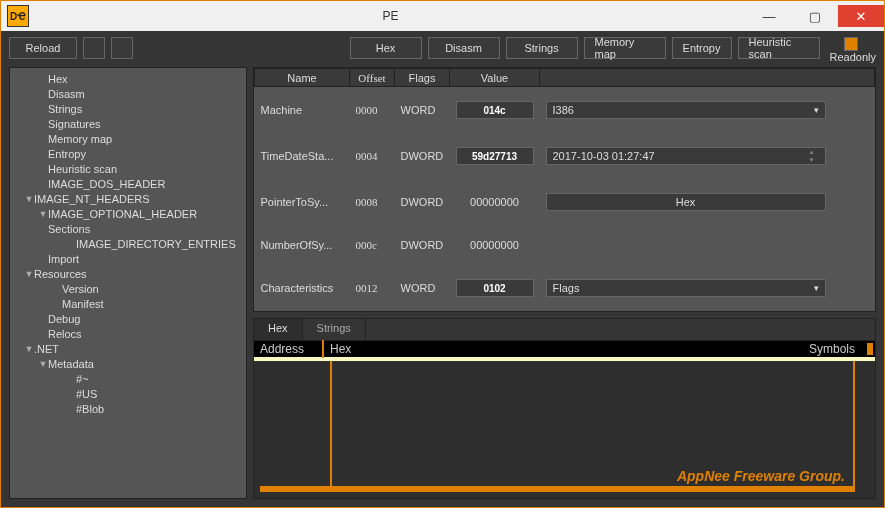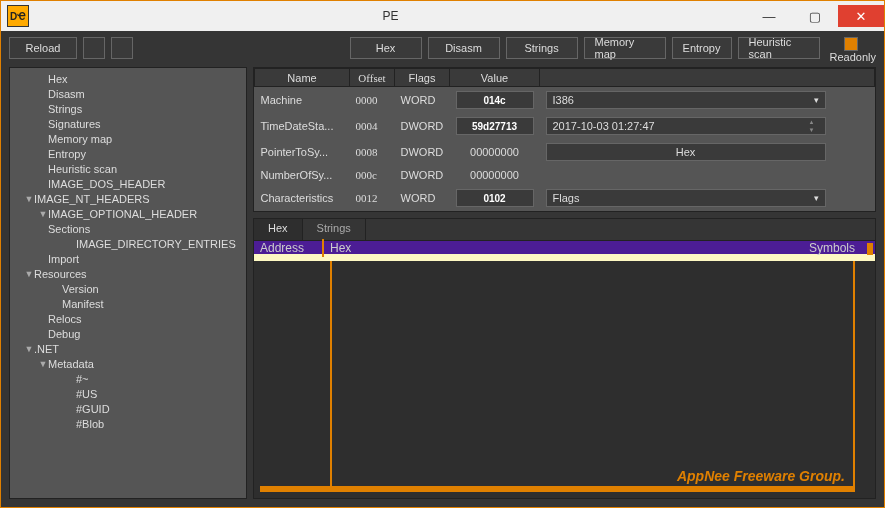--- a/index.html
+++ b/index.html
@@ -21,38 +21,38 @@
 .sidebar { width: 238px; background:#555; border:1px solid #222; color:#ddd; font-size:11px; overflow:hidden; padding:3px 0;}
 .tree-item { padding: 1px 4px 1px 0; white-space:nowrap; display:flex; align-items:center; height:15px;}
 .tree-item.sel { background:#fff; color:#000;}
 .tree-arrow { width:10px; text-align:center; font-size:9px; color:#aaa; display:inline-block;}
 .tree-item.sel .tree-arrow{color:#333;}
 .tree-indent { display:inline-block;}
 .rightpane { flex:1; display:flex; flex-direction:column; gap:6px; min-width:0;}
 .tablewrap { border:1px solid #222; background:#555; }
 .table { width:100%; border-collapse:collapse; font-size:11px; color:#ddd; }
 .table th { background:#3a3a3a; border:1px solid #222; font-weight:normal; padding:2px 6px; height:18px; text-align:center;}
-.table td { border:0; padding:4px 6px; height:20px; white-space:nowrap;}
+.table td { border:0; padding:14px 6px; height:20px; white-space:nowrap;}
 .td-name{width:95px;}
 .td-off{width:45px; text-align:left;font-family:Liberation Serif, serif;}
 .td-type{width:55px;}
 .td-val{width:85px; text-align:center;}
 .valbtn { background:#3a3a3a; border:1px solid #666; color:#fff; font-weight:bold; font-size:10px; height:18px; width:78px; display:inline-flex; align-items:center; justify-content:center;}
 .valtext { color:#ddd; text-align:center; display:block;}
 .dropdown { background:#3a3a3a; border:1px solid #666; color:#ddd; height:18px; font-size:11px; display:flex; align-items:center; padding:0 6px; width:280px; position:relative;}
 .dropdown::after { content:"▾"; position:absolute; right:6px; font-size:9px; }
 .spin { background:#3a3a3a; border:1px solid #666; color:#ddd; height:18px; font-size:11px; display:flex; align-items:center; padding:0 6px; width:280px; position:relative;}
 .spin-arrows { position:absolute; right:2px; width:14px; display:flex; flex-direction:column; font-size:6px; line-height:8px; color:#888;}
 .hexbtn { background:#3a3a3a; border:1px solid #666; color:#ddd; height:18px; font-size:11px; display:flex; align-items:center; justify-content:center; width:280px;}
 .bottompane { flex:1; border:1px solid #222; background:#2e2e2e; display:flex; flex-direction:column; min-height:0;}
 .tabs { display:flex; height:22px; background:#353535; border-bottom:1px solid #222; font-size:11px;}
 .tab { padding:3px 14px; color:#aaa; border-right:1px solid #222;}
 .tab.active { background:#2e2e2e; color:#ddd;}
 .hexview { flex:1; position:relative; font-family:"Consolas",monospace; font-size:12px; color:#ccc; }
-.hexhead { display:flex; height:20px; border-bottom:7px solid #fef9c3; background:#4c1d95; align-items:center;}
+.hexhead { display:flex; height:20px; border-bottom:4px solid #fef9c3; background:#000000; align-items:center;}
 .hexcol { padding:2px 6px; color:#ccc;}
 .hexcol.addr{width:70px; border-right:2px solid #e08000;}
 .hexcol.sym{margin-left:auto; padding-right:20px;}
 .hexbody { position:absolute; top:20px; bottom:6px; left:0; right:6px; border-left:0;text-align:right;}
 .vline { position:absolute; top:0; bottom:0; border-left:2px solid #e08000;}
 .hbar { position:absolute; bottom:0; left:6px; right:16px; height:6px; background:#e08000;}
 .vbar { position:absolute; top:2px; right:2px; width:6px; height:12px; background:#e08000;}
 .watermark { position:absolute; bottom:8px; right:24px; color:#e08000; font-weight:bold; font-size:14px; font-style:italic;}
 </style>
 </head>
@@ -163,51 +163,46 @@
             <span>Version</span>
           </div>
           <div class="tree-item">
             <span class="tree-indent" style="width: 42px;"></span>
             <span class="tree-arrow"></span>
             <span>Manifest</span>
           </div>
           <div class="tree-item">
             <span class="tree-indent" style="width: 28px;"></span>
             <span class="tree-arrow"></span>
+            <span>Debug</span>
+          </div>
+          <div class="tree-item">
+            <span class="tree-indent" style="width: 28px;"></span>
+            <span class="tree-arrow"></span>
             <span>Relocs</span>
           </div>
           <div class="tree-item">
-            <span class="tree-indent" style="width: 28px;"></span>
-            <span class="tree-arrow"></span>
-            <span>Debug</span>
-          </div>
-          <div class="tree-item">
             <span class="tree-indent" style="width: 14px;"></span>
             <span class="tree-arrow">▼</span>
             <span>.NET</span>
           </div>
           <div class="tree-item">
             <span class="tree-indent" style="width: 28px;"></span>
             <span class="tree-arrow">▼</span>
             <span>Metadata</span>
           </div>
           <div class="tree-item">
             <span class="tree-indent" style="width: 56px;"></span>
             <span class="tree-arrow"></span>
             <span>#~</span>
           </div>
           <div class="tree-item">
             <span class="tree-indent" style="width: 56px;"></span>
             <span class="tree-arrow"></span>
             <span>#US</span>
-          </div>
-          <div class="tree-item">
-            <span class="tree-indent" style="width: 56px;"></span>
-            <span class="tree-arrow"></span>
-            <span>#GUID</span>
           </div>
           <div class="tree-item">
             <span class="tree-indent" style="width: 56px;"></span>
             <span class="tree-arrow"></span>
             <span>#Blob</span>
           </div>
         </div>
 
       <div class="rightpane">
         <div class="tablewrap">

